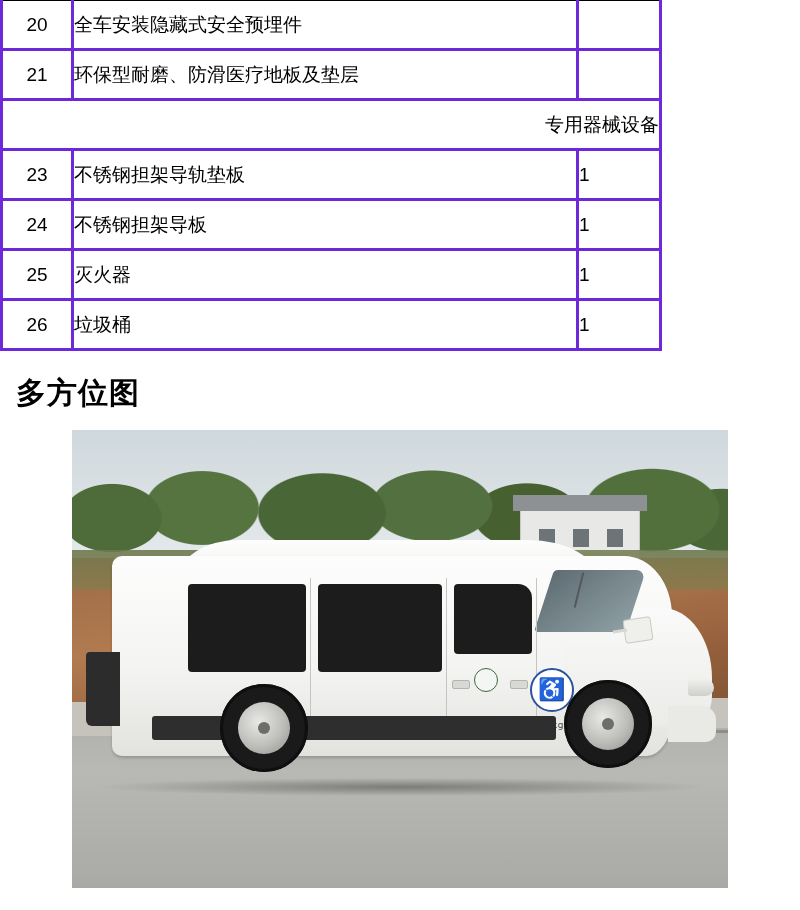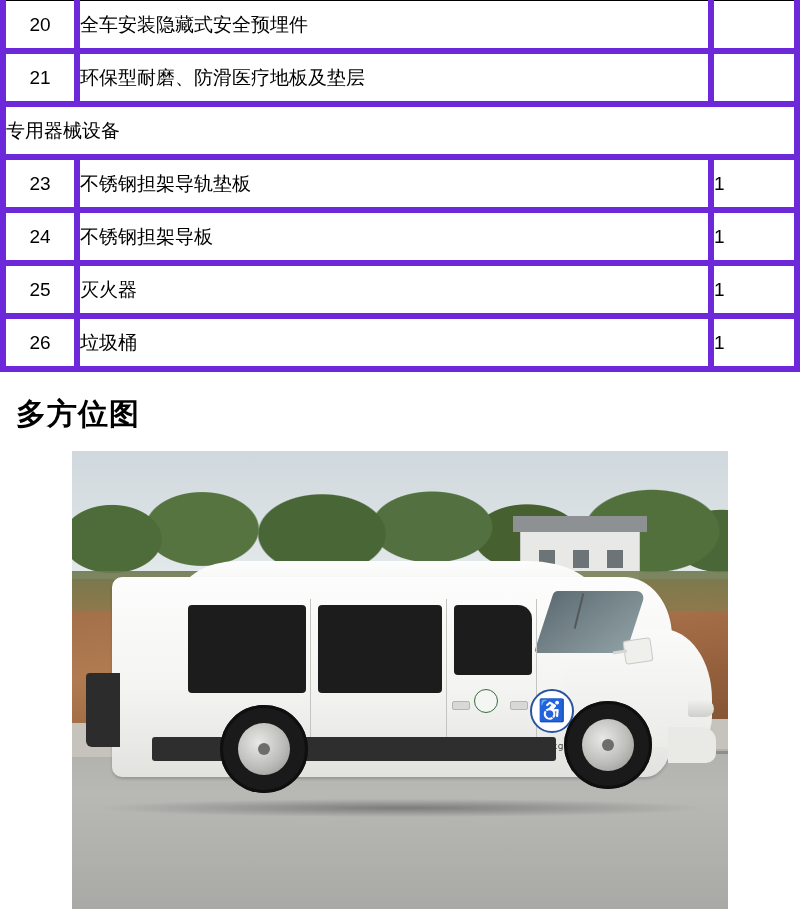--- a/index.html
+++ b/index.html
@@ -13,27 +13,27 @@
     font-family: "Liberation Sans", sans-serif;
     color: #000000;
     overflow: hidden;
   }
   .page {
     position: relative;
     width: 800px;
     height: 910px;
   }
   table.spec-table {
-    width: 800px;
+    width: 662px;
     border-collapse: collapse;
     table-layout: fixed;
     border-radius: 6px;
   }
   table.spec-table td {
-    border: 6px solid #6d28d9;
+    border: 3px solid #6d28d9;
     height: 47px;
     font-size: 19px;
     padding: 0;
     vertical-align: middle;
   }
   td.col-idx {
     width: 68px;
     text-align: center;
     font-family: "Liberation Sans", sans-serif;
   }
@@ -42,21 +42,21 @@
     font-family: Liberation Serif, serif;
     font-size: 19px;
   }
   td.col-qty {
     width: 80px;
     padding-left: 10px;
     font-family: "Liberation Sans", sans-serif;
     font-size: 19px;
   }
   td.section-head {
-    text-align: left;
+    text-align: right;
     font-family: "DejaVu Sans", sans-serif;
     font-size: 19px;
   }
   
   table.spec-table tr:first-child td {
     border-top: 1px solid #000000;
   }
   h2.section-title {
     font-family: "DejaVu Sans", sans-serif;
     font-size: 30px;

